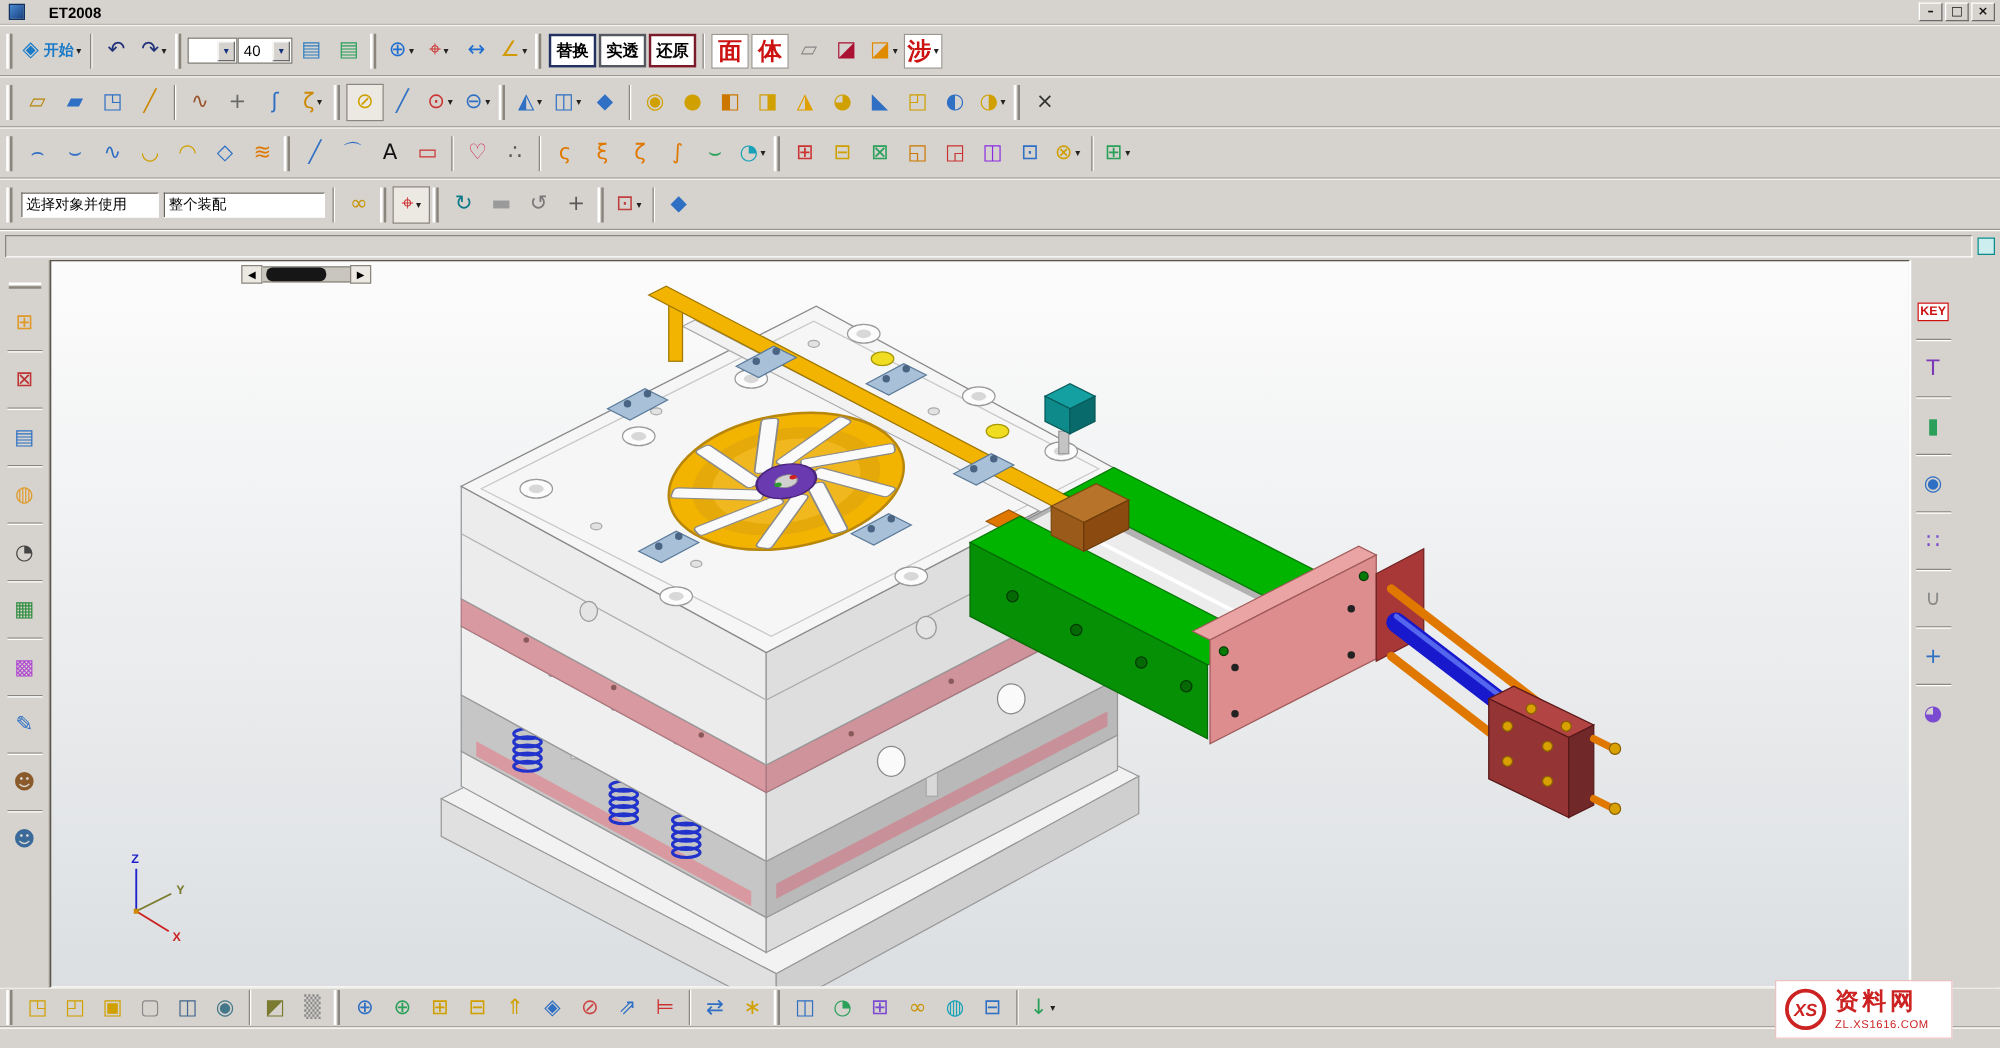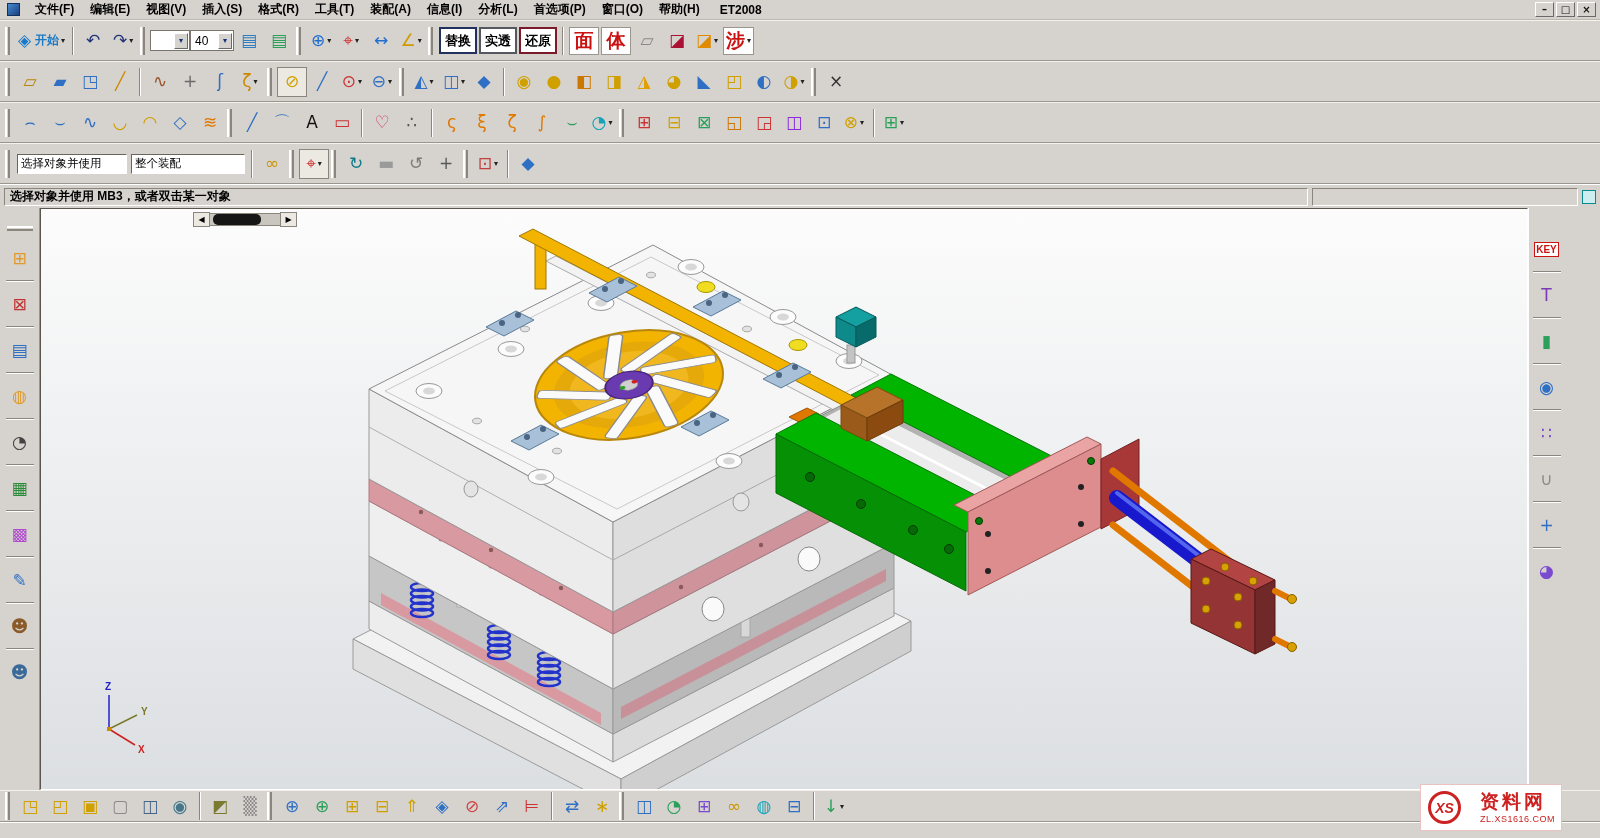--- a/index.html
+++ b/index.html
@@ -52,44 +52,30 @@
   .side-handle{width:26px;height:5px;border-top:2px solid #fff;border-bottom:2px solid #8a867e;margin-bottom:8px}
   .right-margin{width:34px;background:#d6d3ce;flex:none}
   .viewport{position:relative;width:1488px;height:582px;background:linear-gradient(180deg,var(--viewport-bg-top,#fcfcfc),var(--viewport-bg-bottom,#dcdfe2));border:1px solid;border-color:#5a564e #fff #fff #5a564e;overflow:hidden;flex:none}
   .pan-ctl{position:absolute;left:152px;top:2px;display:flex;align-items:center;height:16px;z-index:5}
   .pan-btn{width:17px;height:15px;background:#ece9e2;border:1px solid #8a867e;font-size:8px;display:flex;align-items:center;justify-content:center}
   .pan-track{width:70px;height:13px;background:#c9c6bf;border-top:1px solid #8a867e;border-bottom:1px solid #8a867e;display:flex;align-items:center}
   .pan-thumb{width:48px;height:11px;background:#161616;border-radius:5px;margin-left:3px}
 
   
   .statusstrip{height:16px;background:#d6d3ce;border-top:1px solid #fff}
-  .watermark{position:absolute;right:38px;bottom:7px;width:142px;height:47px;background:#fff;border:1px solid #eac2c2;display:flex;align-items:center;gap:19px;padding:14px 7px;z-index:20}
+  .watermark{position:absolute;right:38px;bottom:7px;width:142px;height:47px;background:#fff;border:1px solid #eac2c2;display:flex;align-items:center;gap:7px;padding:14px 7px;z-index:20}
   .wm-logo{width:33px;height:33px;border:3px solid var(--watermark-red,#cc2222);border-radius:50%;color:var(--watermark-red,#cc2222);font-weight:bold;font-style:italic;font-size:14px;display:flex;align-items:center;justify-content:center;flex:none}
   .wm-name{font-size:19px;color:var(--watermark-red,#cc2222);font-weight:bold;letter-spacing:3px;line-height:1;white-space:nowrap}
   .wm-url{font-size:9px;color:var(--watermark-red,#cc2222);margin-top:3px;letter-spacing:.5px;white-space:nowrap}
 </style>
 </head>
 <body>
 
 <div class="menubar">
   <span class="app-icon"></span>
-  <span style="display:flex">
-      <span class="menu-item">文件(F)</span>
-      <span class="menu-item">编辑(E)</span>
-      <span class="menu-item">视图(V)</span>
-      <span class="menu-item">插入(S)</span>
-      <span class="menu-item">格式(R)</span>
-      <span class="menu-item">工具(T)</span>
-      <span class="menu-item">装配(A)</span>
-      <span class="menu-item">信息(I)</span>
-      <span class="menu-item">分析(L)</span>
-      <span class="menu-item">首选项(P)</span>
-      <span class="menu-item">窗口(O)</span>
-      <span class="menu-item">帮助(H)</span>
-    </span>
   <span class="menu-suffix">ET2008</span>
   <span class="win-controls">
       <span class="tb-btn">
         <span class="glyph" style="color: rgb(17, 17, 17);">–</span>
       </span>
       <span class="tb-btn">
         <span class="glyph" style="color: rgb(17, 17, 17);">□</span>
       </span>
       <span class="tb-btn">
         <span class="glyph" style="color: rgb(17, 17, 17);">×</span>
@@ -360,21 +346,21 @@
     <span class="tb-btn">
       <span class="glyph" style="color: rgb(42, 160, 90);">⊞</span>
       <span class="dd">▾</span>
     </span>
   </div>
 <div class="tbrow">
     <span class="grip"></span>
     <span class="tb-btn select" style="width: 110px;">
       <span class="lbl">选择对象并使用</span>
     </span>
-    <span class="tb-btn select" style="width: 114px;">
+    <span class="tb-btn select" style="width: 129px;">
       <span class="lbl">整个装配</span>
     </span>
     <span class="tb-sep"></span>
     <span class="tb-btn">
       <span class="glyph" style="color: rgb(200, 150, 12);">∞</span>
     </span>
     <span class="grip"></span>
     <span class="tb-btn boxed">
       <span class="glyph" style="color: rgb(204, 51, 51);">⌖</span>
       <span class="dd">▾</span>
@@ -397,21 +383,20 @@
       <span class="glyph" style="color: rgb(192, 64, 64);">⊡</span>
       <span class="dd">▾</span>
     </span>
     <span class="tb-sep"></span>
     <span class="tb-btn">
       <span class="glyph" style="color: rgb(47, 111, 196);">◆</span>
     </span>
   </div>
 
 <div class="promptbar">
-  <span class="prompt-inner prompt-main">选择对象并使用 MB3，或者双击某一对象</span>
   <span class="prompt-inner prompt-aux"></span>
   <span class="prompt-corner"></span>
 </div>
 
 <div class="main">
 
   <div class="side left">
     <span class="side-handle"></span>
     <span style="display:flex;flex-direction:column;align-items:center">
         <span class="tb-btn">

